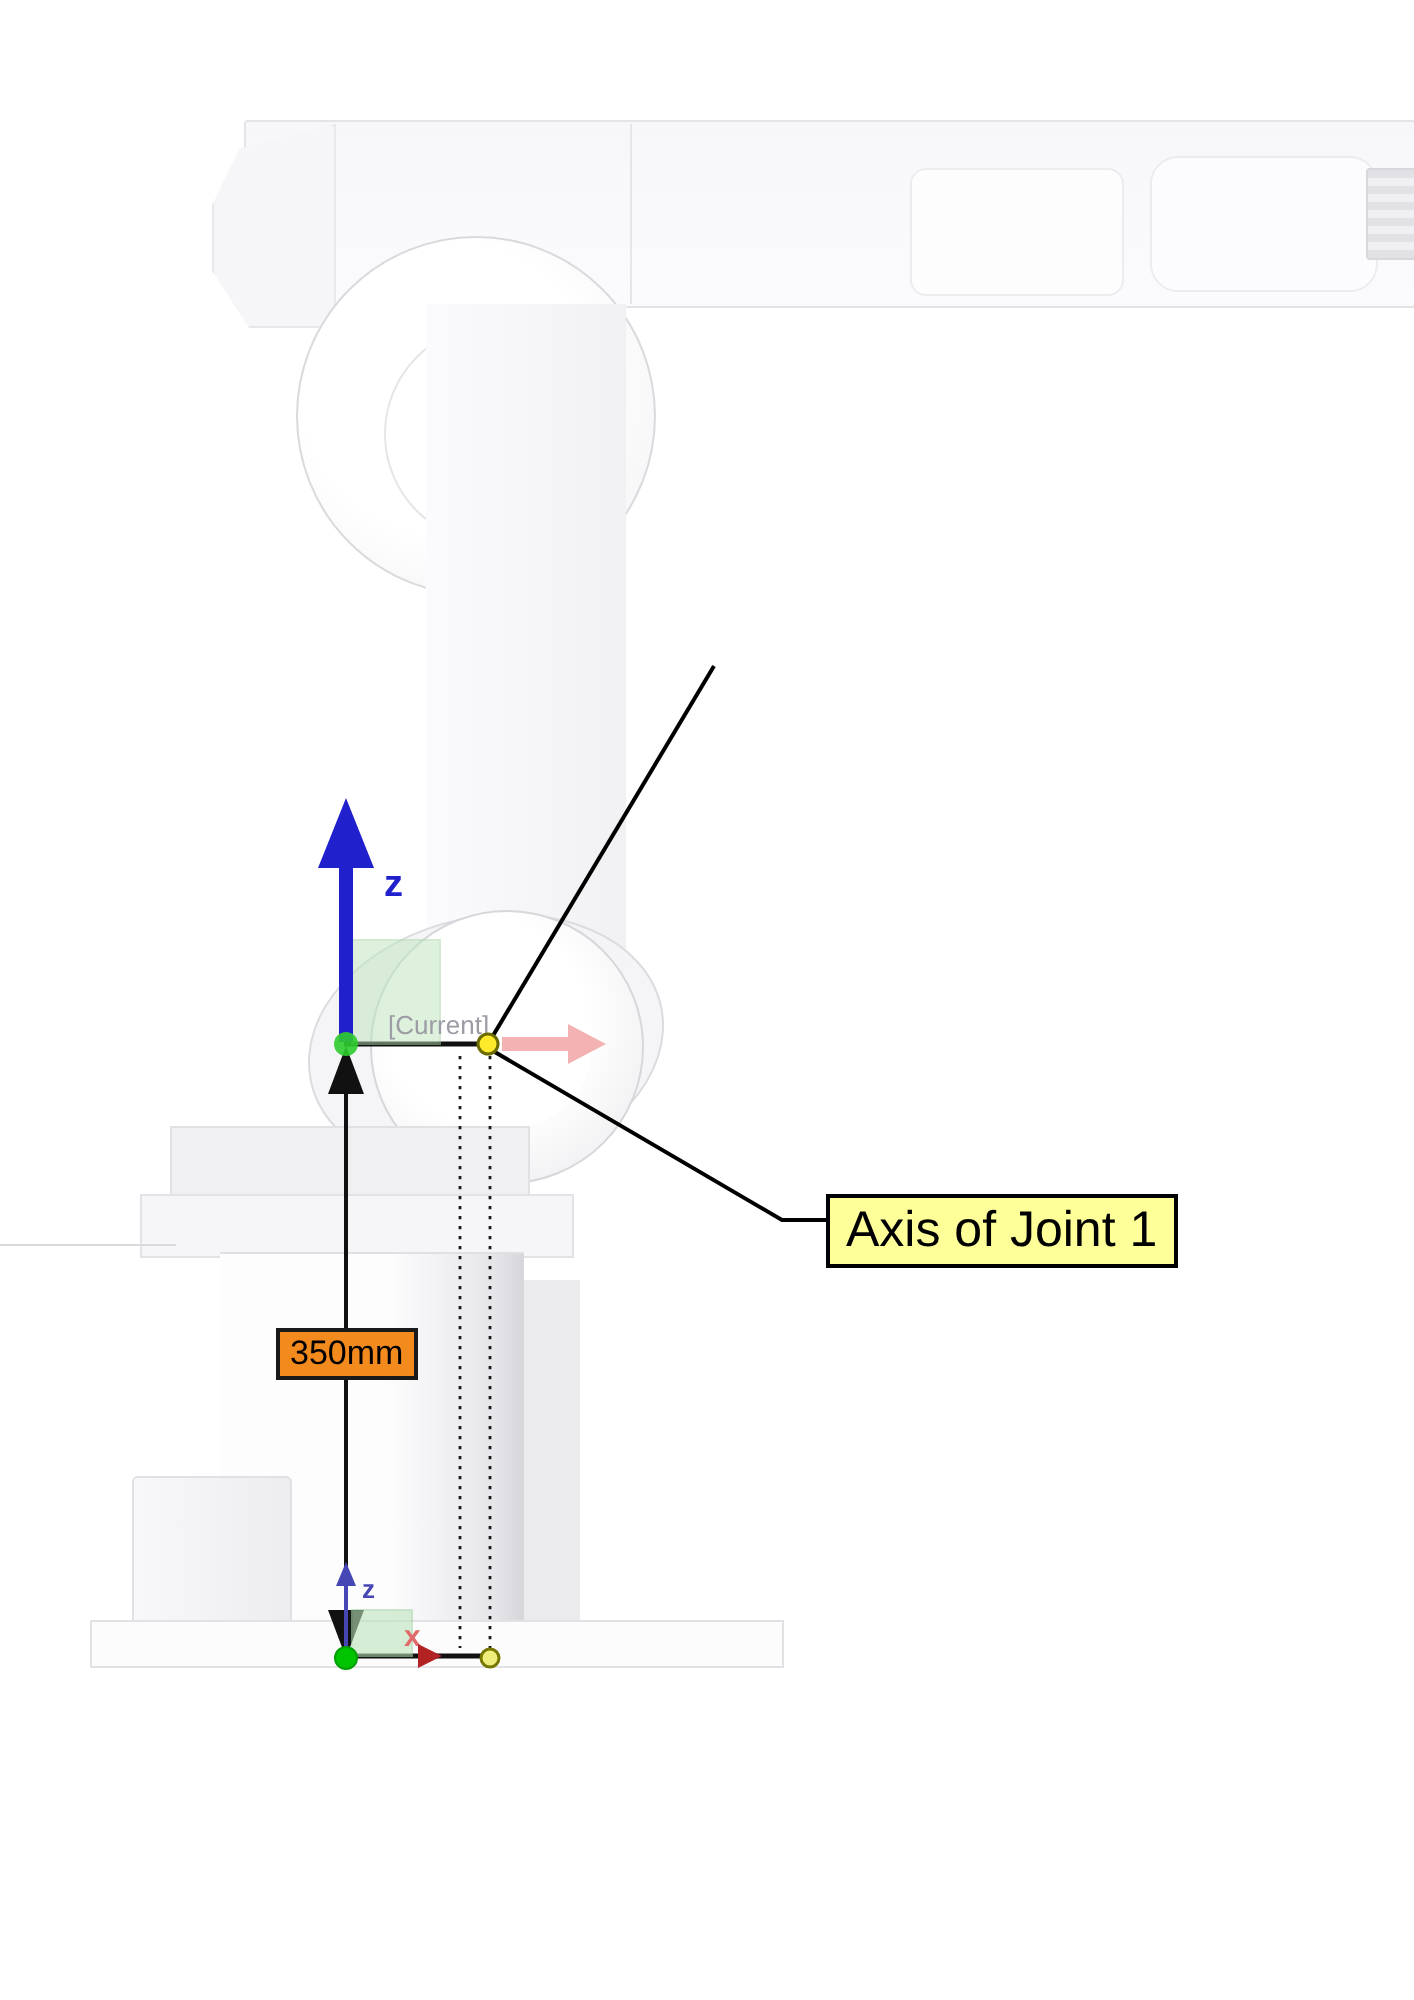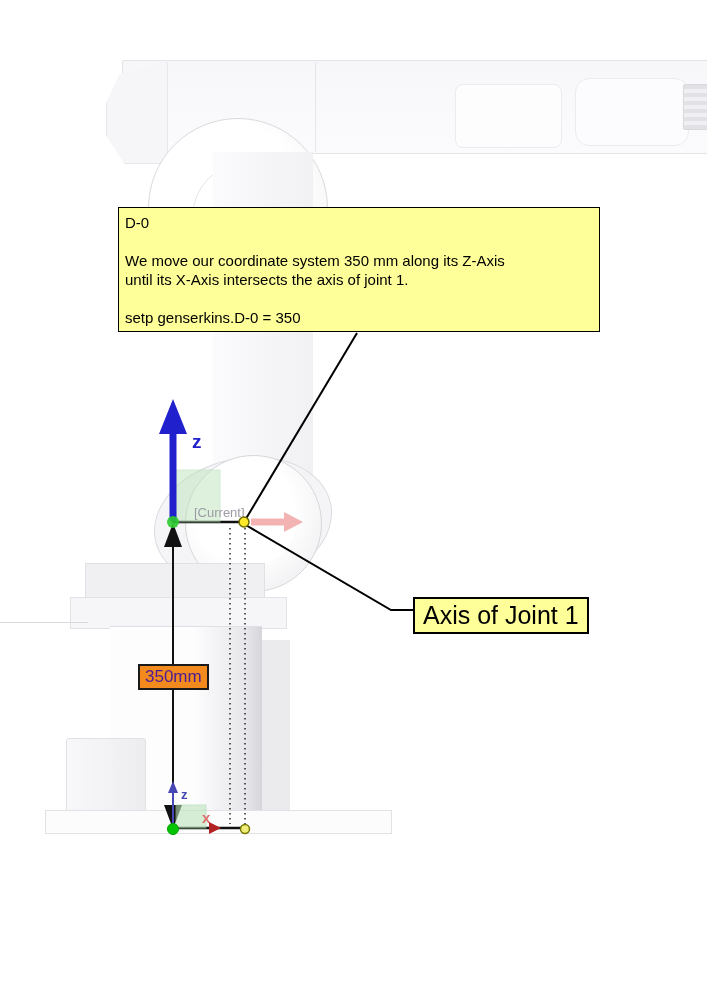--- a/index.html
+++ b/index.html
@@ -53,21 +53,21 @@
   
   .note-box{left:118px;top:207px;width:482px;height:125px;z-index:2;
     background:#ffff99;border:1px solid #000;box-sizing:border-box;
     padding:5px 6px;font-size:15px;line-height:19px;color:#000;
     white-space:pre-line;}
   .svg-overlay{left:0;top:0;z-index:3;pointer-events:none;}
   .joint-label{left:413px;top:597px;z-index:4;background:#ffff99;
     border:2px solid #000;padding:2px 8px;font-size:25px;color:#000;
     white-space:nowrap;}
   .dim-label{left:138px;top:664px;z-index:4;background:#f28a1e;
-    border:2px solid #1a1a1a;padding:1px 5px;font-size:17px;color:#4c1d95;
+    border:2px solid #1a1a1a;padding:1px 5px;font-size:17px;color:#000000;
     white-space:nowrap;}
 </style>
 </head>
 <body>
 
 <div class="canvas">
 
   <div class="abs robot arm-body"></div>
   <div class="abs robot arm-left-bevel"></div>
   <div class="abs robot arm-line-1"></div>
@@ -81,26 +81,20 @@
   <div class="abs robot sphere"></div>
   <div class="abs robot sphere-inner"></div>
   <div class="abs robot plate-1"></div>
   <div class="abs robot plate-2"></div>
   <div class="abs robot base-column"></div>
   <div class="abs robot right-step"></div>
   <div class="abs robot left-cyl"></div>
   <div class="abs robot bottom-plate"></div>
   <div class="abs robot left-line"></div>
 
-  <div class="abs note-box">D-0
-
-We move our coordinate system  350 mm along its Z-Axis
-until its X-Axis intersects the axis of joint 1.
-
-setp genserkins.D-0 = 350</div>
 
   <svg class="abs svg-overlay" width="707" height="1000" viewBox="0 0 707 1000">
 
     <line x1="244" y1="522" x2="357" y2="333" stroke="#000" stroke-width="2"></line>
     <polyline points="244,524 391,610 414,610" fill="none" stroke="#000" stroke-width="2"></polyline>
 
     <line x1="230" y1="528" x2="230" y2="824" stroke="#1a1a1a" stroke-width="1.4" stroke-dasharray="1.6 3.4"></line>
     <line x1="245" y1="528" x2="245" y2="824" stroke="#1a1a1a" stroke-width="1.4" stroke-dasharray="1.6 3.4"></line>
 
     <line x1="173" y1="528" x2="173" y2="824" stroke="#111" stroke-width="2"></line>

